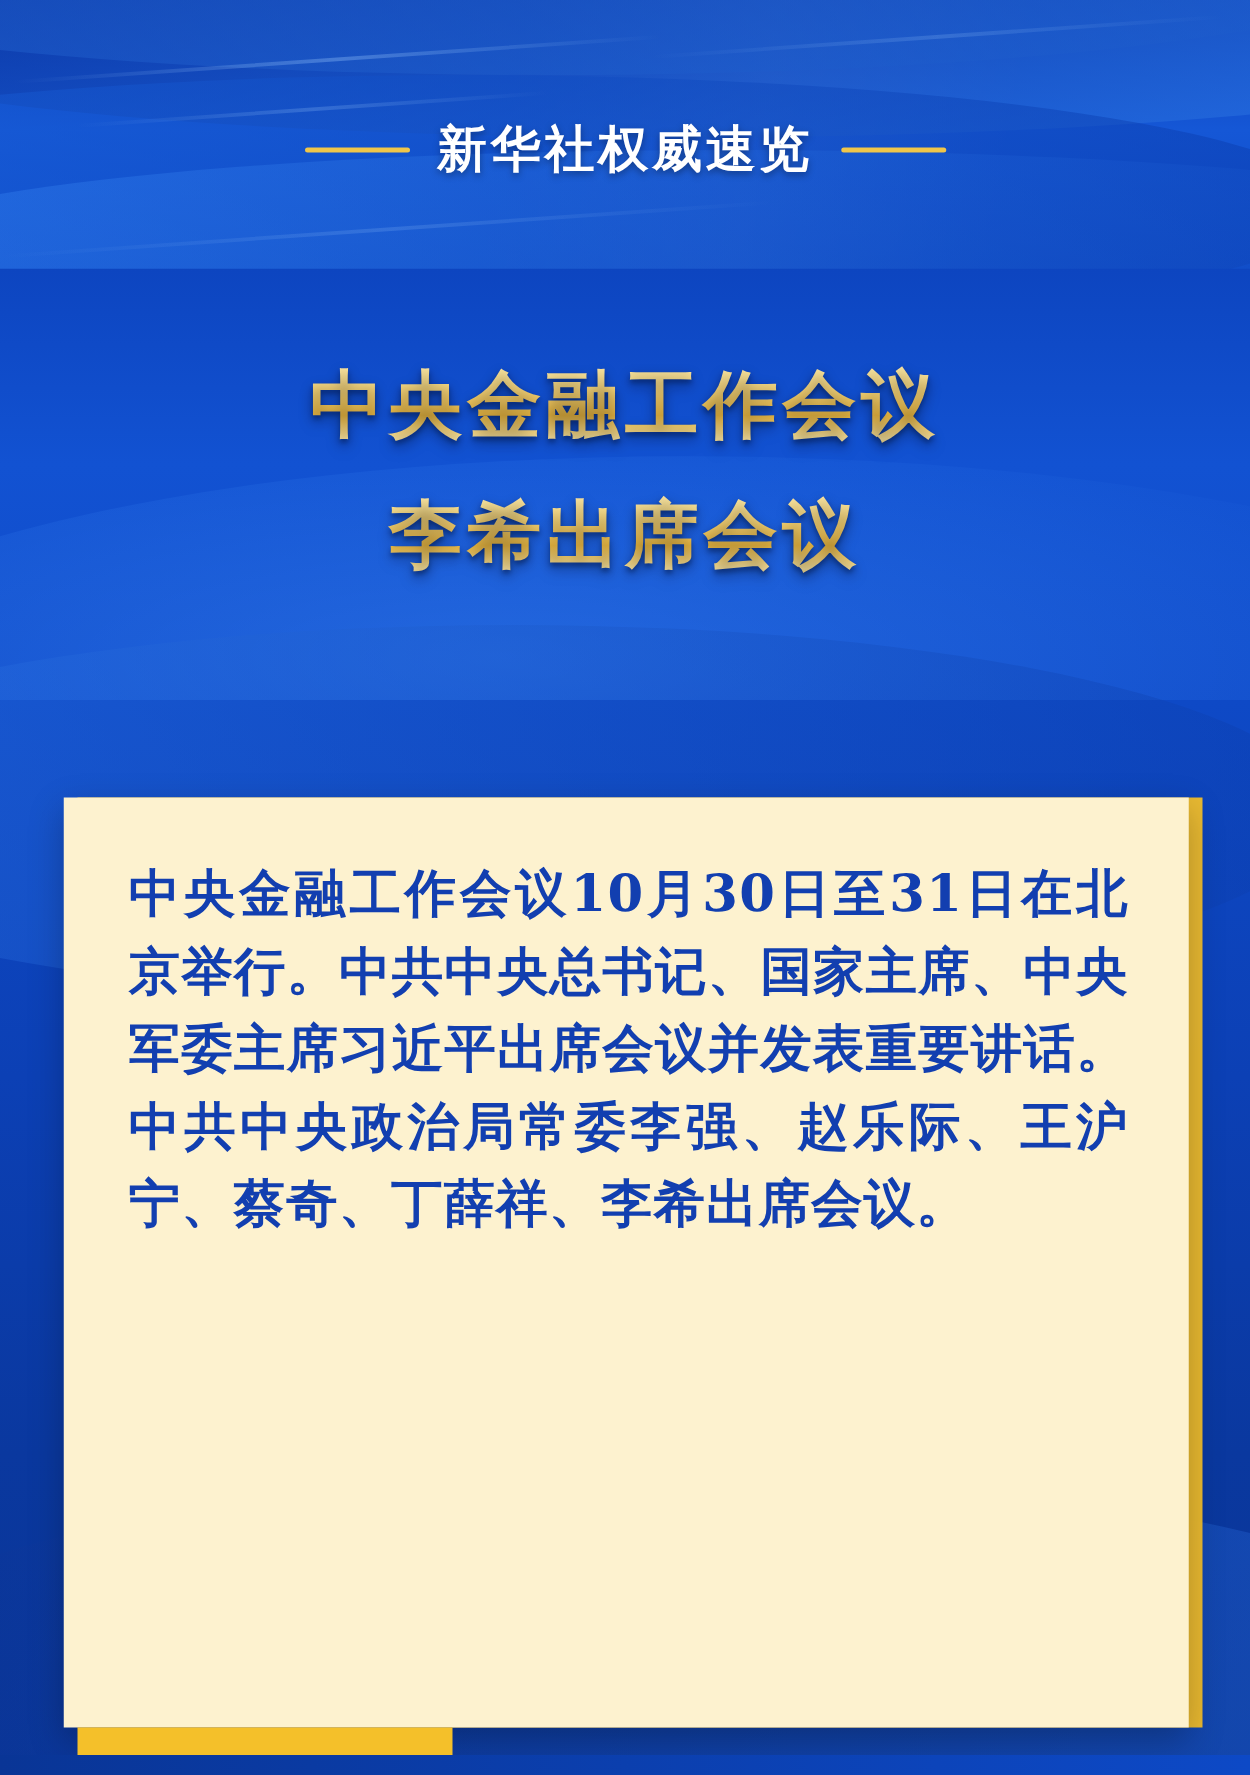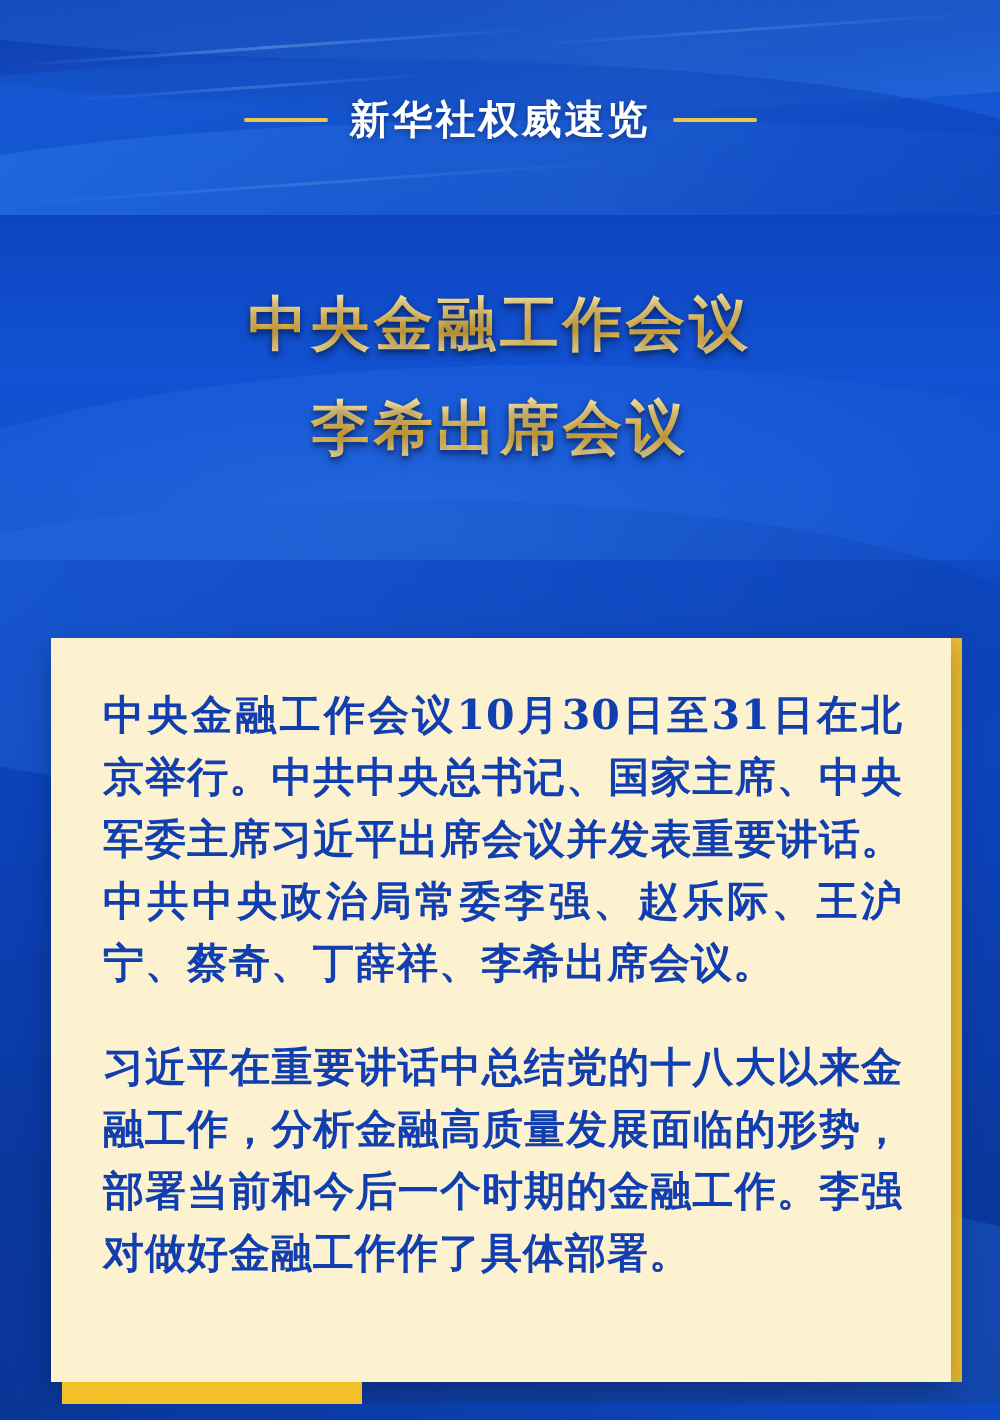--- a/index.html
+++ b/index.html
@@ -211,19 +211,18 @@
 
   <div class="title-block">
     <div class="title-line">中央金融工作会议</div>
     <div class="title-line">李希出席会议</div>
   </div>
 
   <div class="card-shadow"></div>
   <div class="card">
     <div class="card-inner">
       <p class="para">中央金融工作会议10月30日至31日在北京举行。中共中央总书记、国家主席、中央军委主席习近平出席会议并发表重要讲话。中共中央政治局常委李强、赵乐际、王沪宁、蔡奇、丁薛祥、李希出席会议。</p>
-      <p class="para">习近平在重要讲话中总结党的十八大以来金融工作，分析金融高质量发展面临的形势，部署当前和今后一个时期的金融工作。李强对做好金融工作作了具体部署。</p>
     </div>
   </div>
 
   <div class="bottom-accent"></div>
   <div class="bottom-strip"></div>
 </div>
 
 </body></html>

